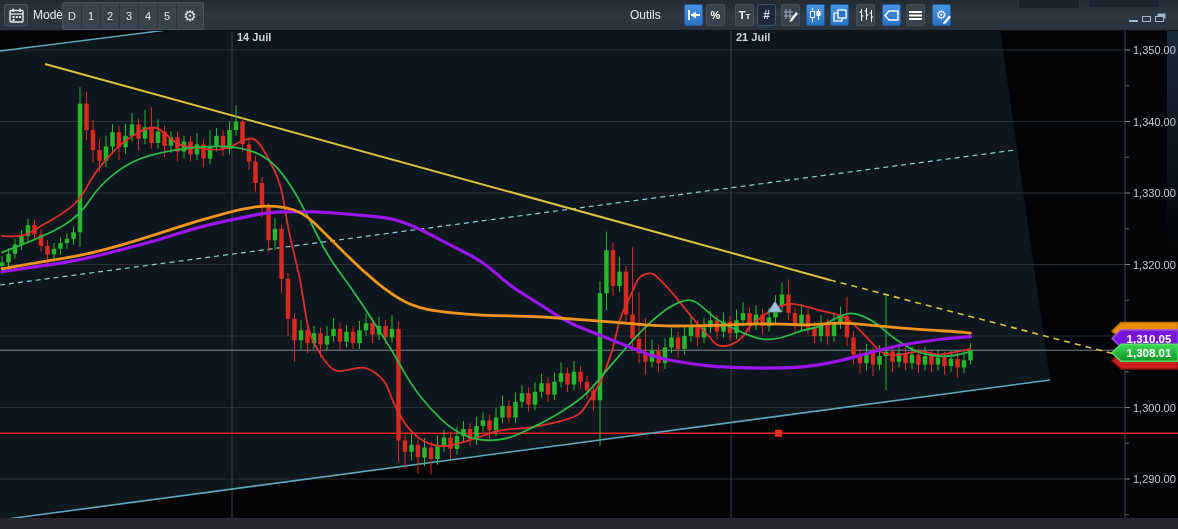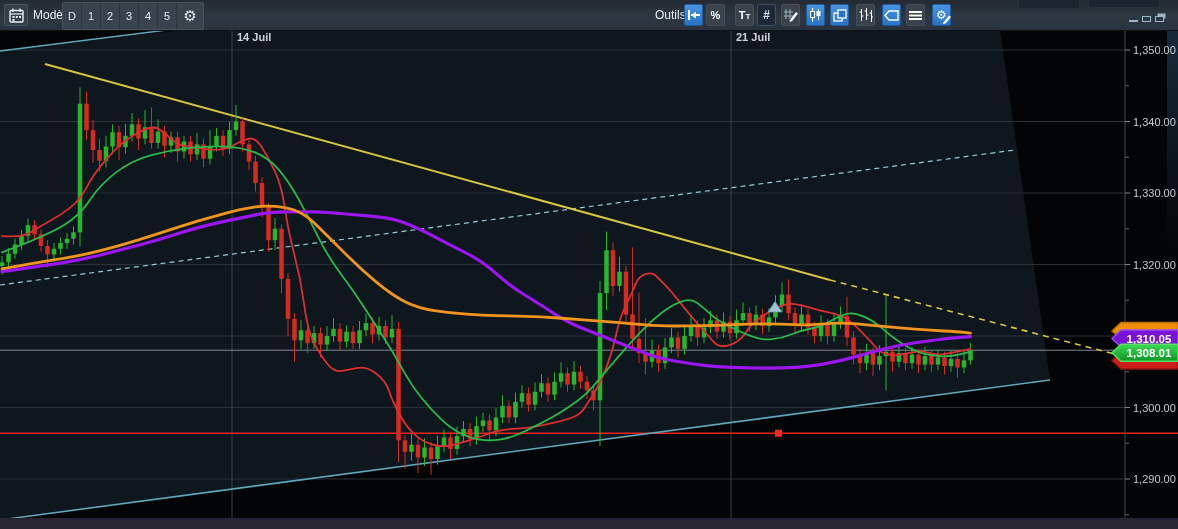--- a/index.html
+++ b/index.html
@@ -50,21 +50,21 @@
     <span class="tb-label" style="left:33px">Modèles</span>
     <div id="modelstrip">
         <div class="modelbtn">D</div>
         <div class="modelbtn">1</div>
         <div class="modelbtn">2</div>
         <div class="modelbtn">3</div>
         <div class="modelbtn">4</div>
         <div class="modelbtn">5</div>
         <div id="modelgear">⚙</div>
       </div>
-    <span class="tb-label" style="left:655px">Outils</span>
+    <span class="tb-label" style="left:630px">Outils</span>
     <div id="toolbtns">
         <div class="iconbtn toolbtn blue" style="left: 684px;">
           <svg width="14" height="12" viewBox="0 0 14 12">
             <line x1="2" y1="1" x2="2" y2="11" stroke="#fff" stroke-width="2"></line>
             <line x1="4" y1="6" x2="13" y2="6" stroke="#fff" stroke-width="2"></line>
             <path d="M4 6 L9 2.5 V9.5 Z" fill="#fff"></path>
           </svg>
         </div>
         <div class="iconbtn toolbtn plain" style="left: 706px;">
           <b style="font-size:11px">%</b>

